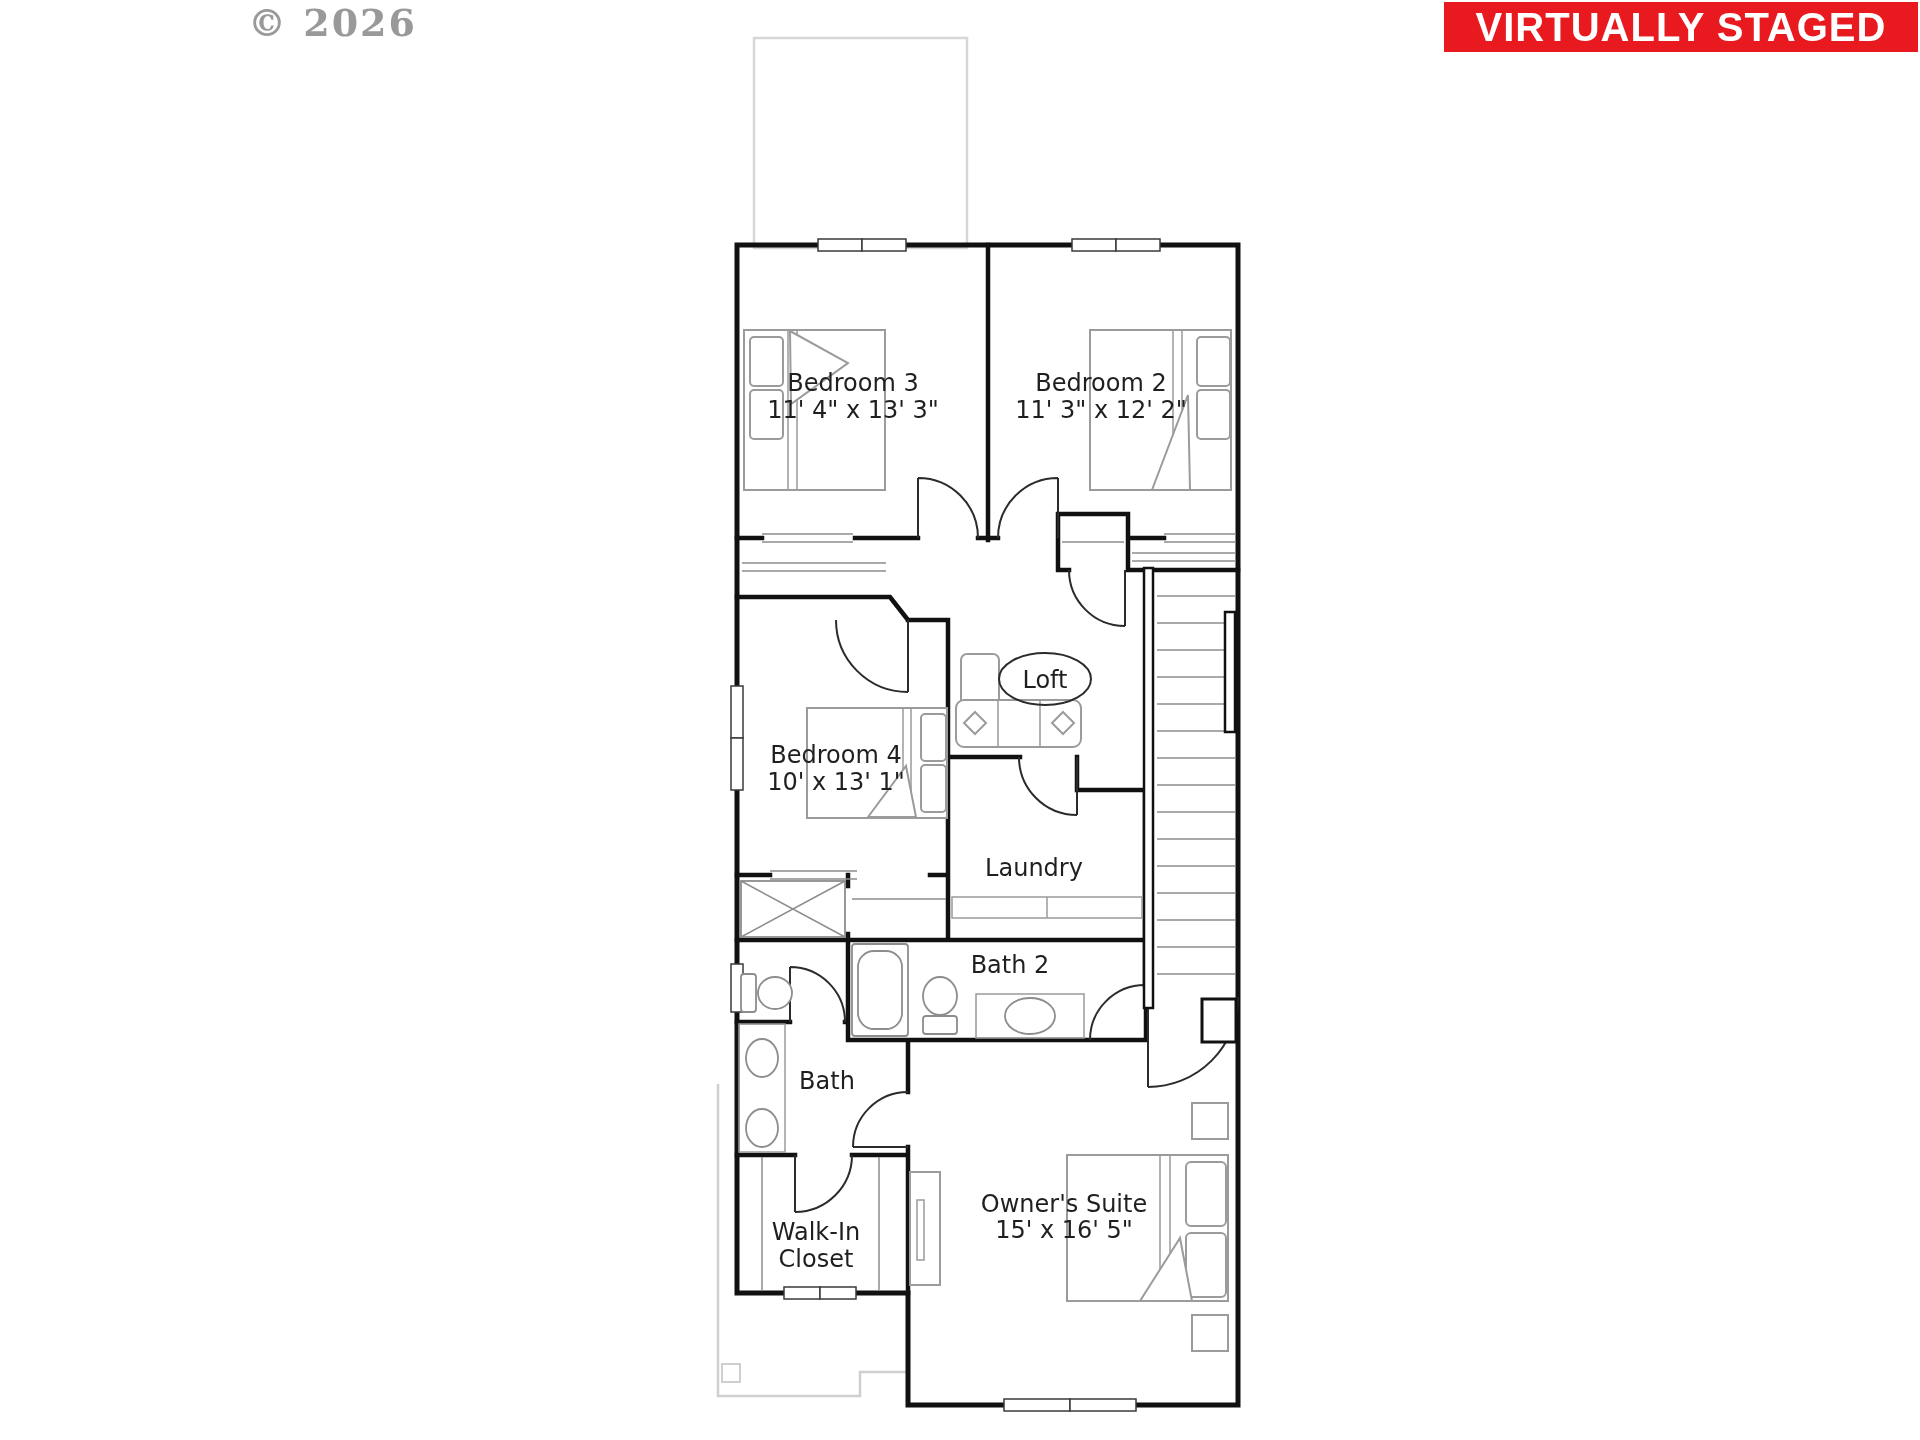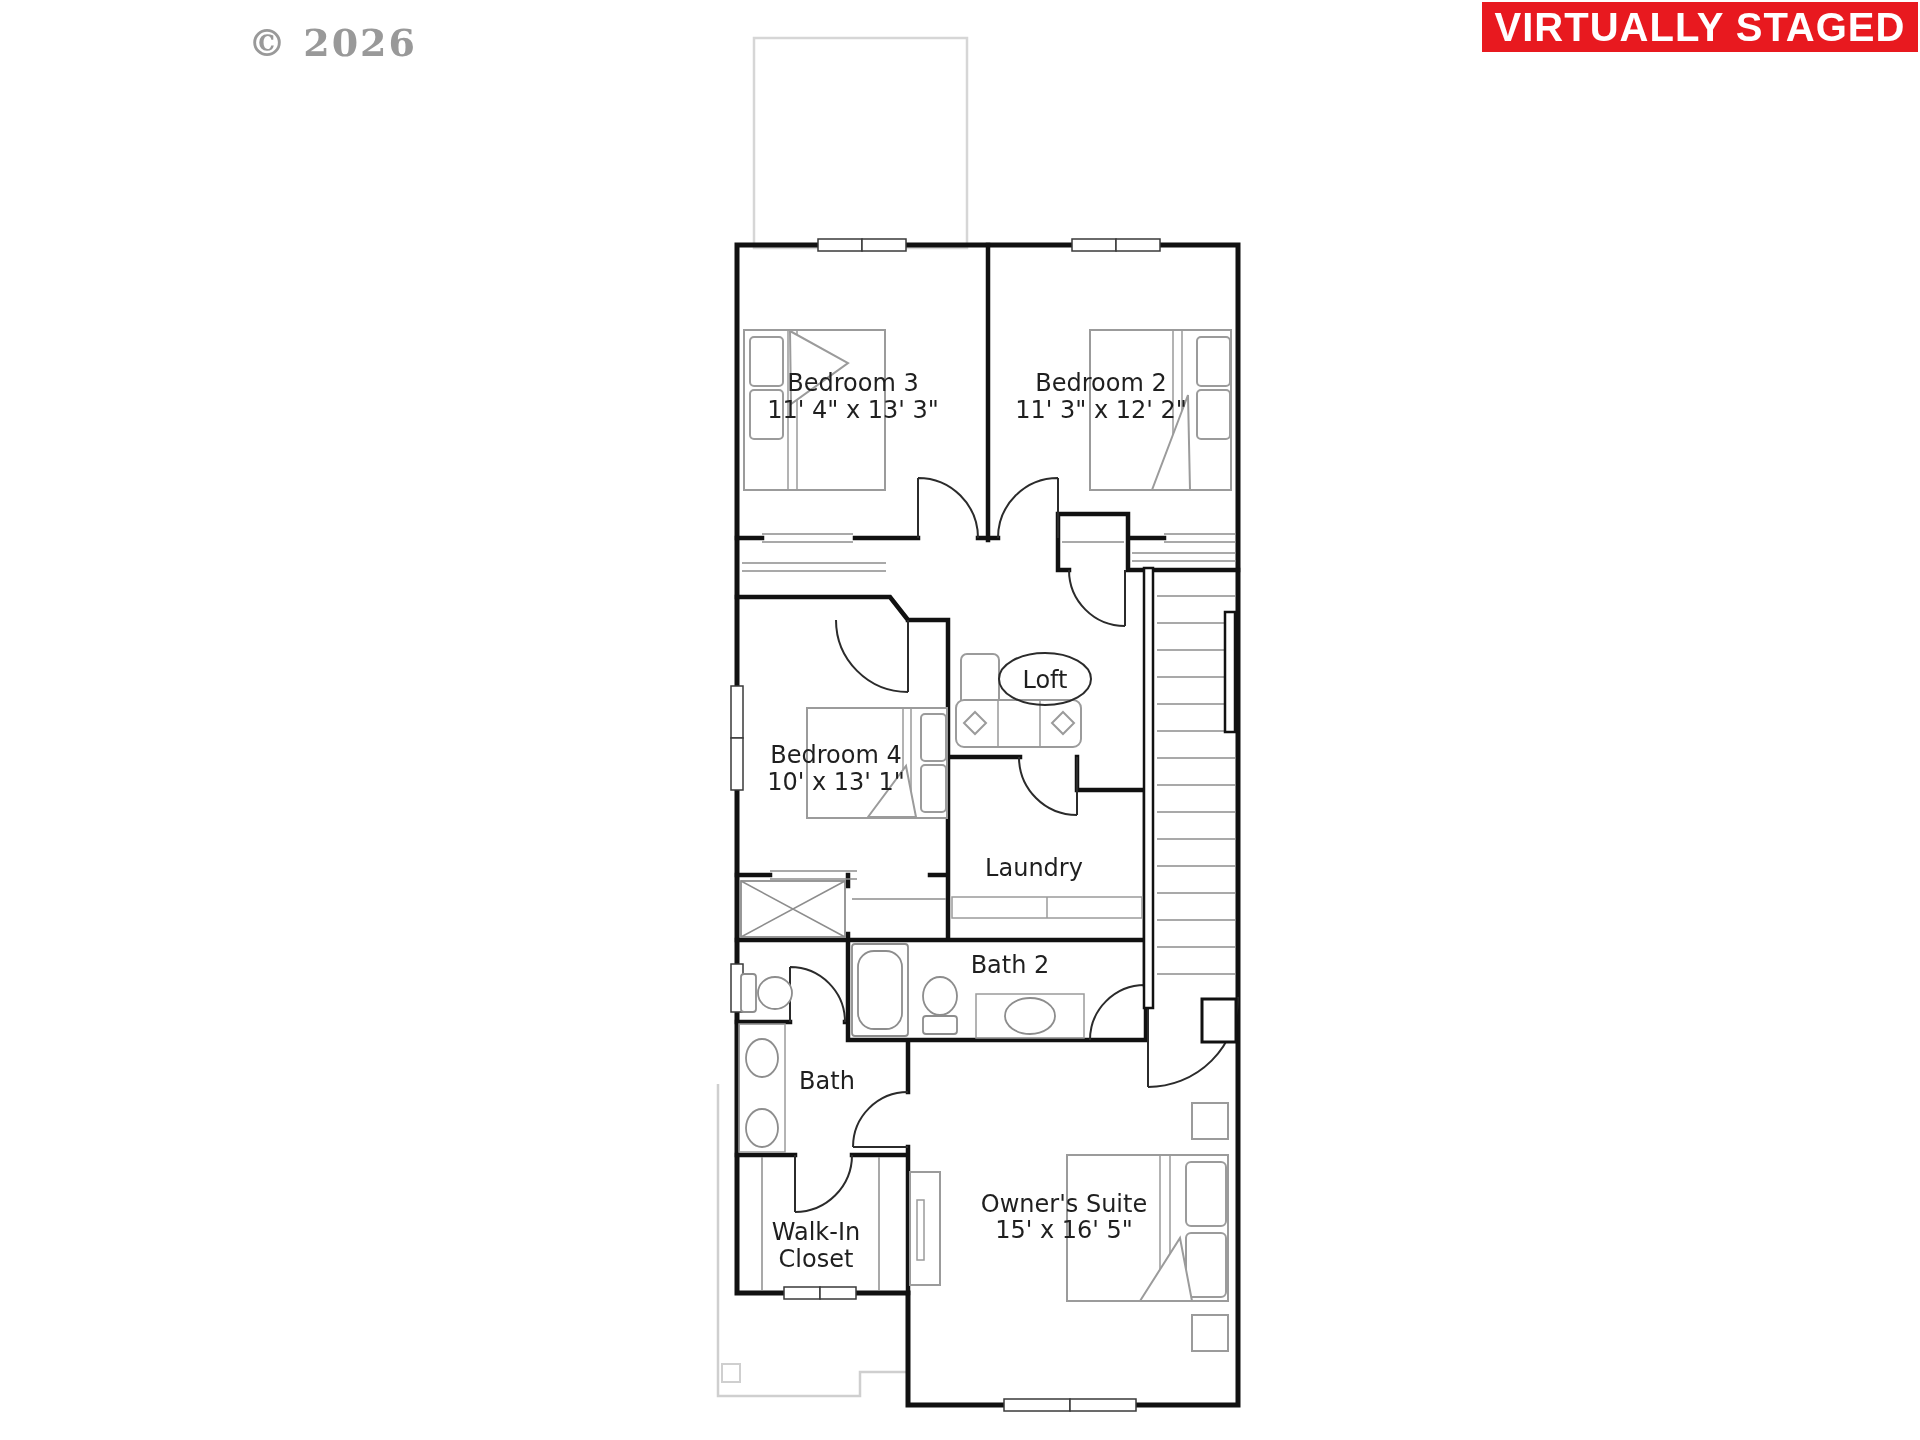--- a/index.html
+++ b/index.html
@@ -1,27 +1,27 @@
 <!DOCTYPE html>
 <html style="--banner-bg: #e8191f; --banner-fg: #ffffff; --watermark-color: #8f8f8f; --wall: #111111; --furniture: #9b9b9b; --roofline: #d6d6d6; --label: #1f1f1f;"><head>
 <meta charset="utf-8">
 <style>
   html,body{margin:0;padding:0;}
   body{
     width:1920px;height:1440px;background:#ffffff;position:relative;
     font-family:"DejaVu Sans",sans-serif;overflow:hidden;
   }
   .watermark{
-    position:absolute;left:248px;top:20px;
+    position:absolute;left:248px;top:0;
     font:600 38px "DejaVu Serif",serif;
     color:var(--watermark-color,#8f8f8f);
     letter-spacing:2px;opacity:.9;user-select:none;
   }
   .banner{
-    position:absolute;top:2px;right:2px;width:436px;height:50px;
+    position:absolute;top:2px;right:2px;width:474px;height:50px;
     background:var(--banner-bg,#e8191f);color:var(--banner-fg,#ffffff);
     display:flex;align-items:center;justify-content:center;
     font:bold 40px "Liberation Sans",sans-serif;letter-spacing:1px;
   }
   svg{position:absolute;left:0;top:0;}
   .wall{stroke:var(--wall,#111);stroke-width:5;fill:none;stroke-linecap:square;}
   .iwall{stroke:var(--wall,#111);stroke-width:4.5;fill:none;stroke-linecap:square;}
   .thin{stroke:#8d8d8d;stroke-width:1.5;fill:none;}
   .door{stroke:#2b2b2b;stroke-width:2;fill:none;}
   .furn{stroke:var(--furniture,#9b9b9b);stroke-width:2;fill:#ffffff;}

